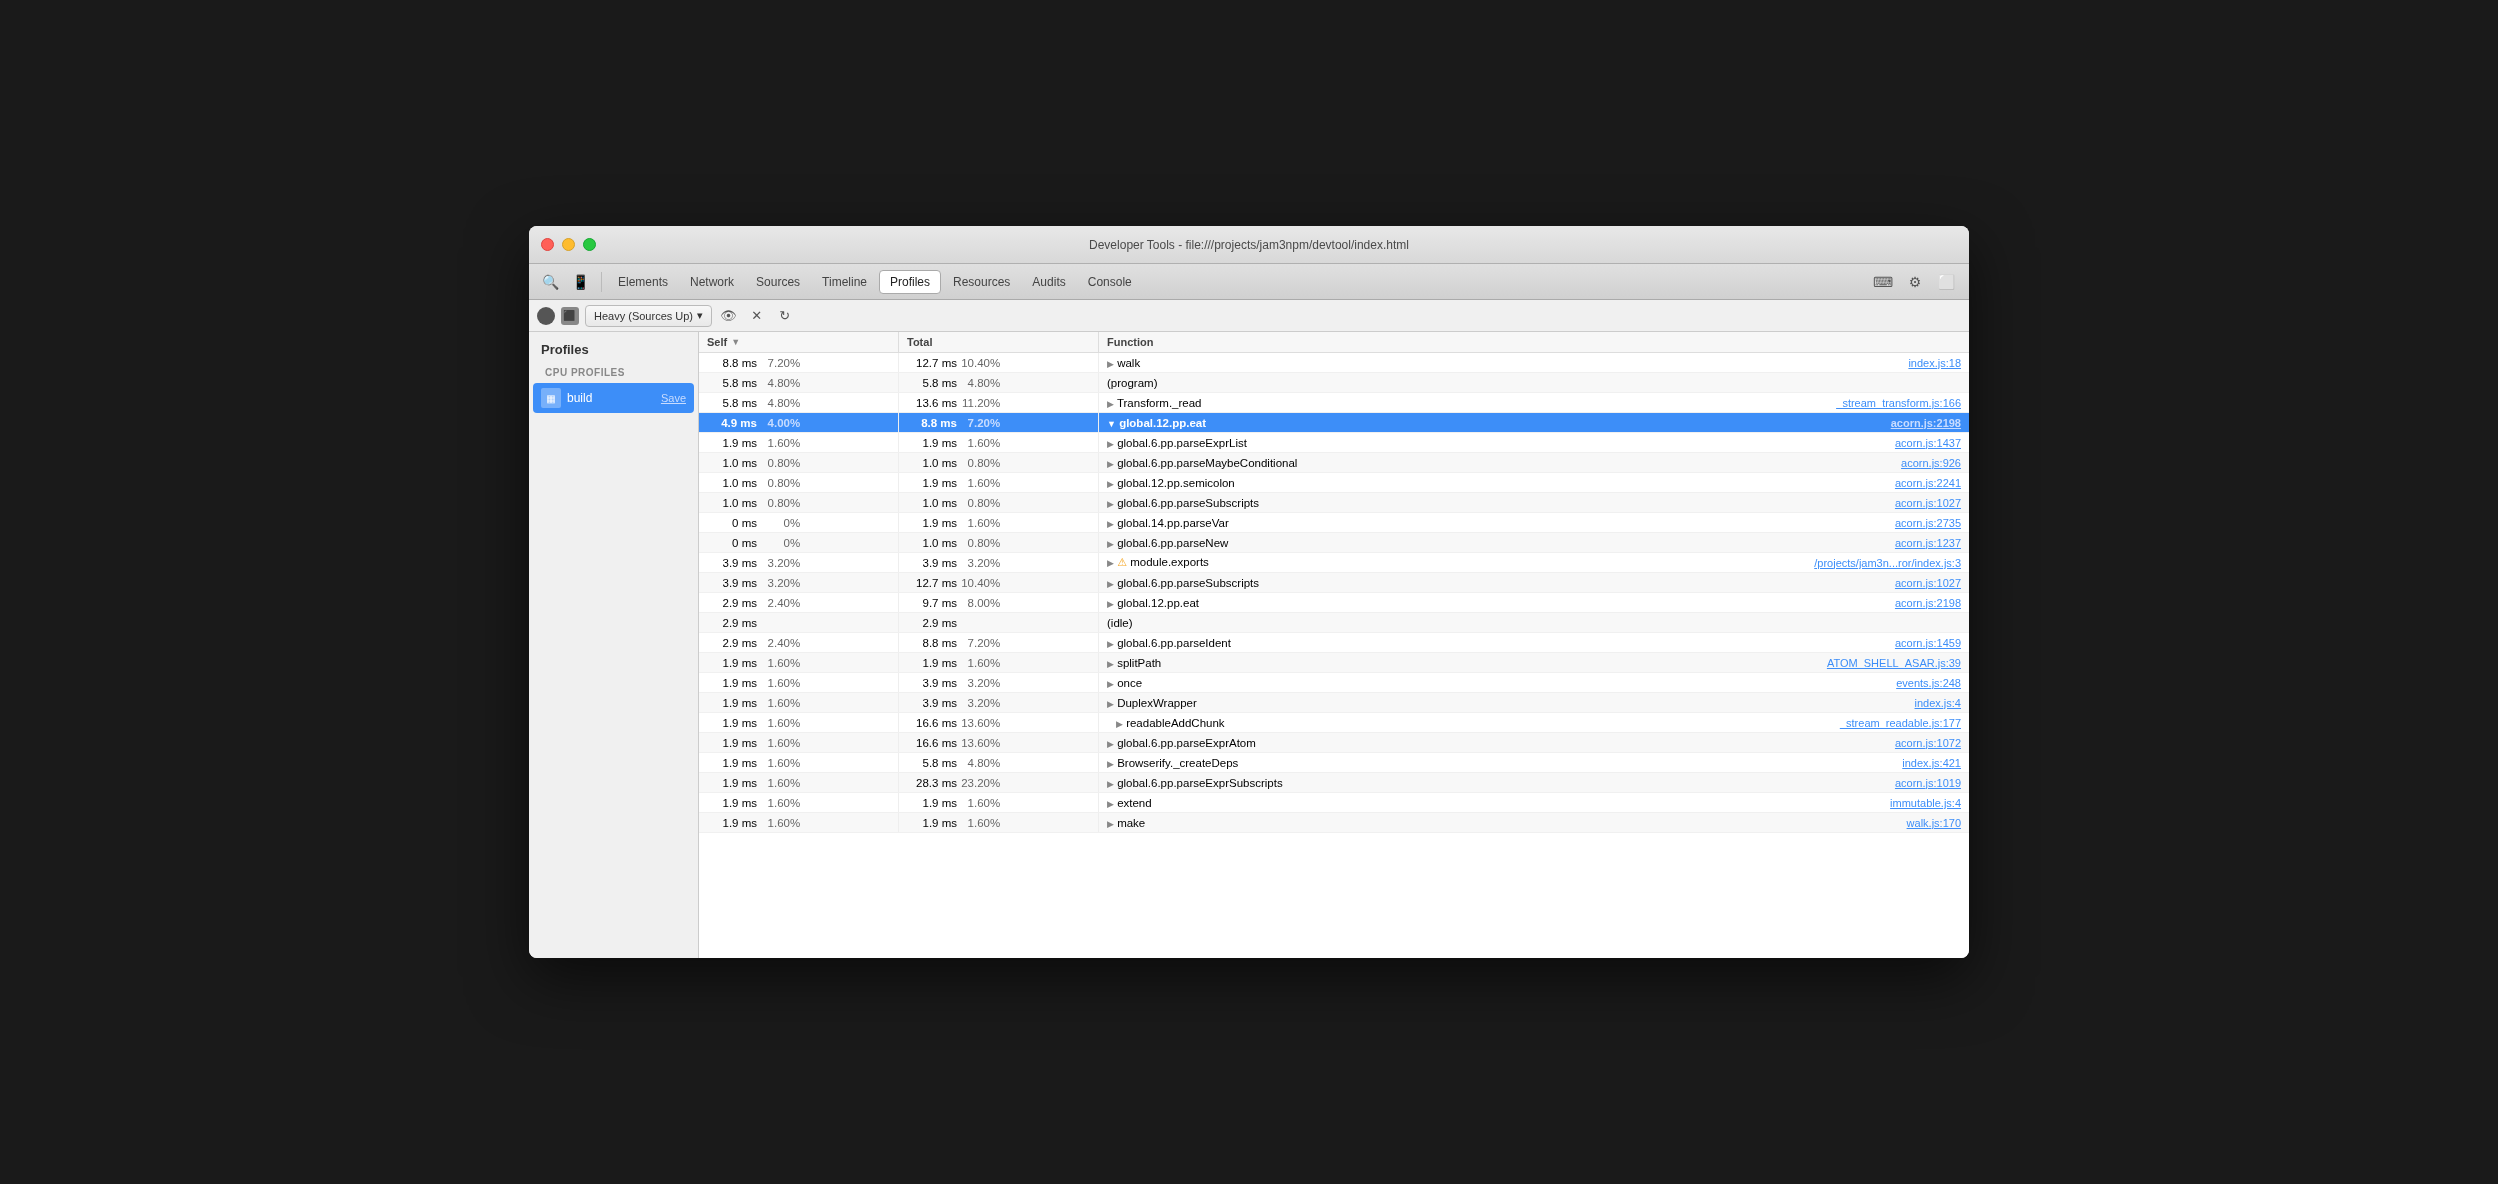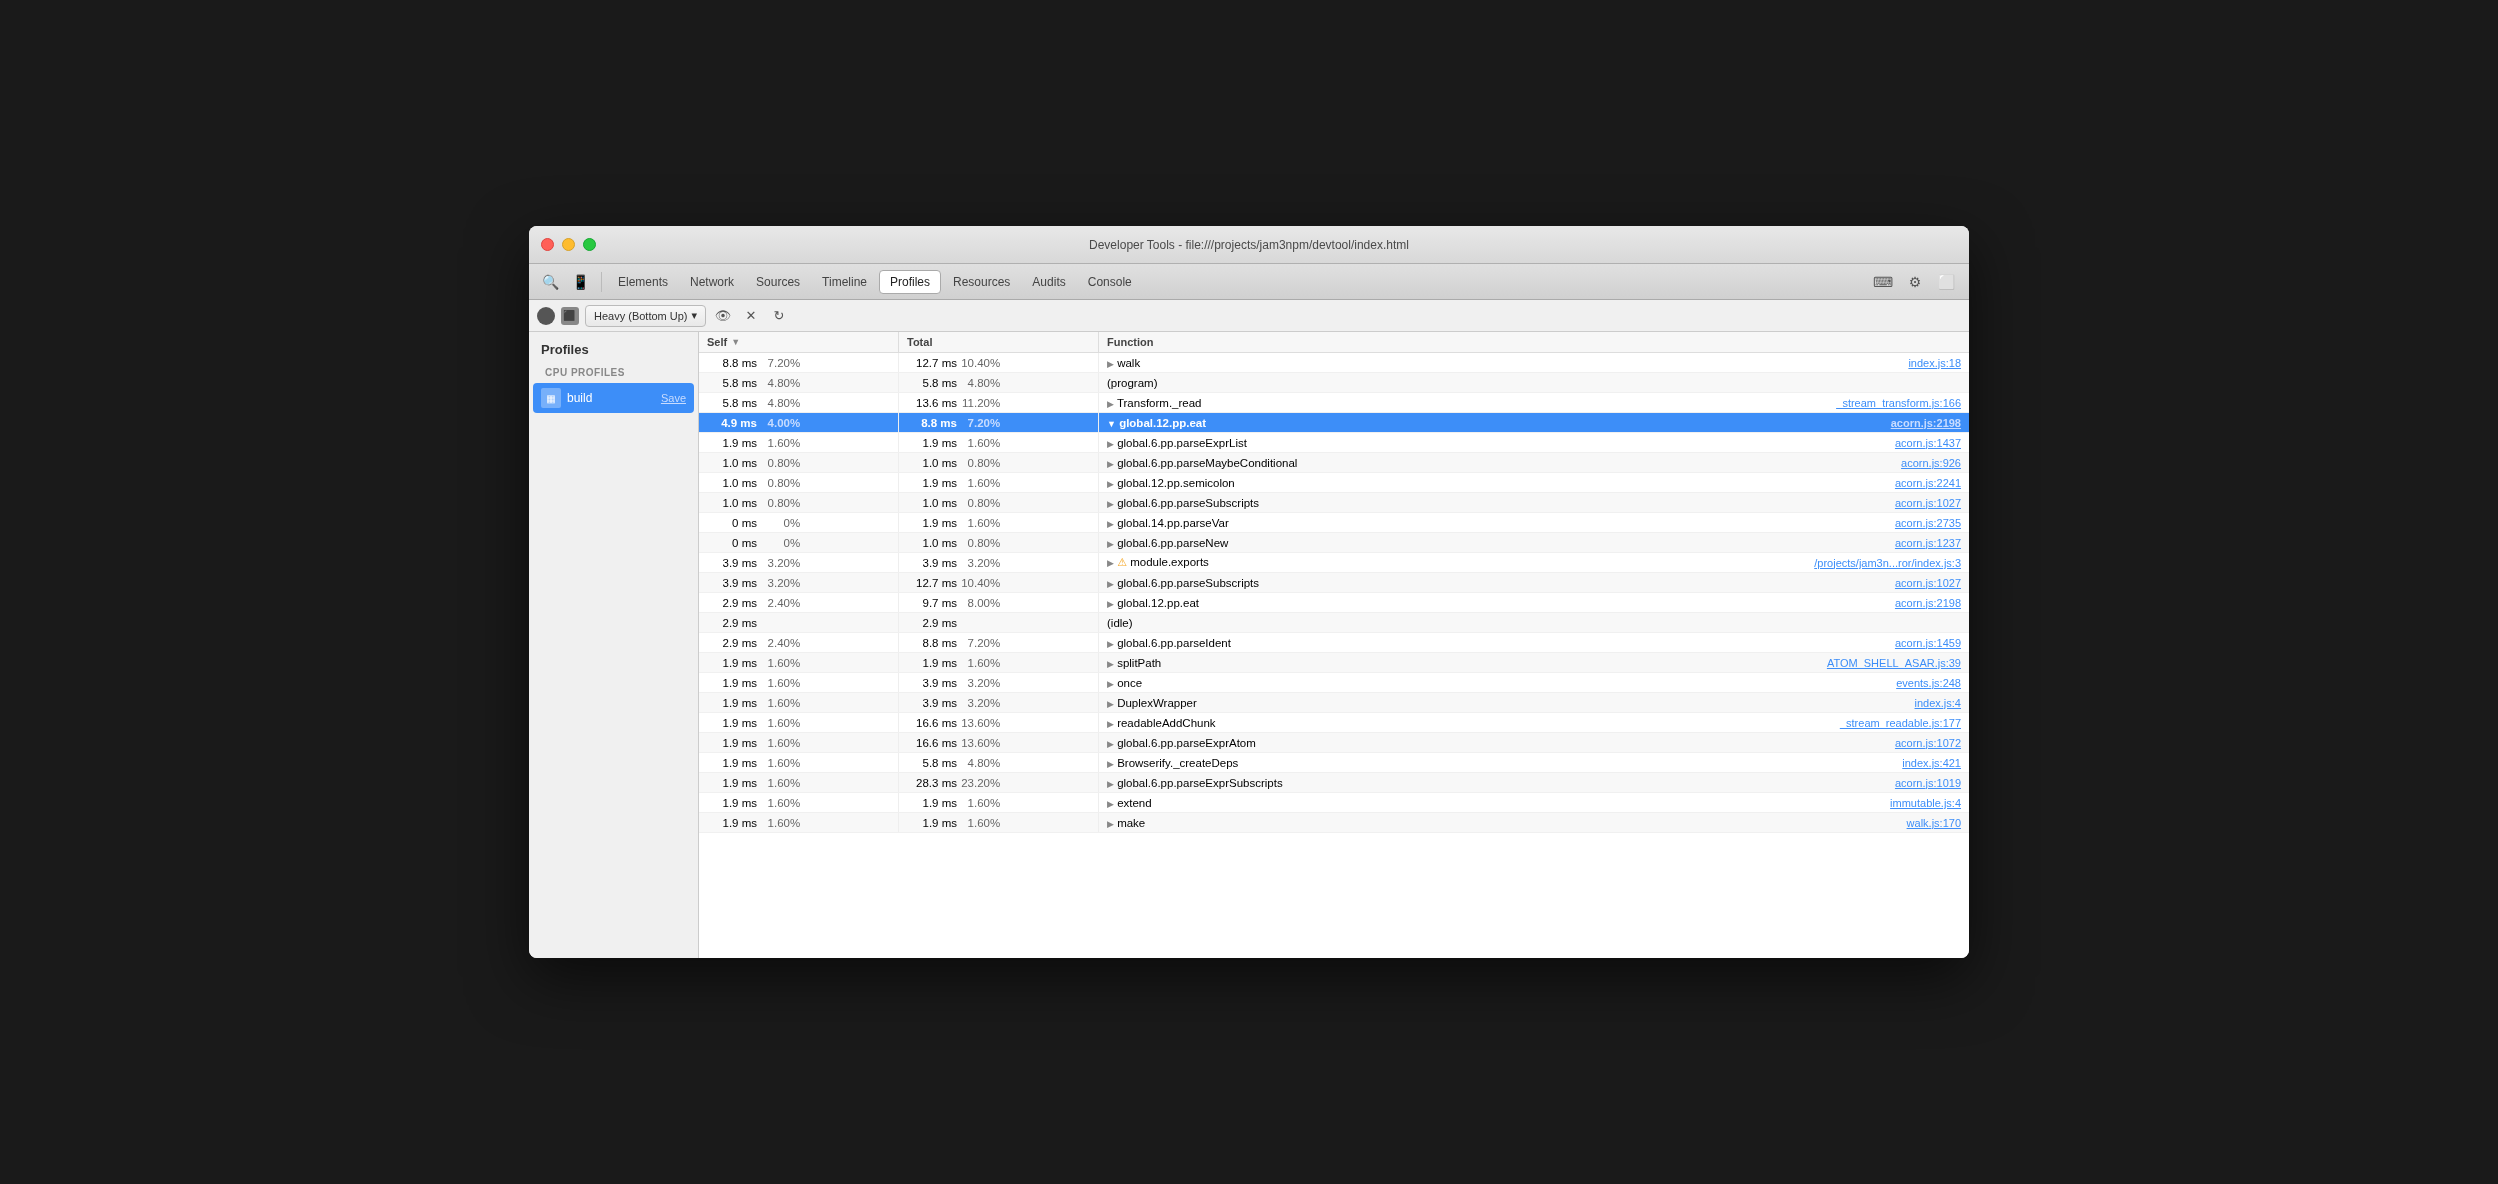--- a/index.html
+++ b/index.html
@@ -329,21 +329,21 @@
       <div class="toolbar-icon">⌨</div>
       <div class="toolbar-icon">⚙</div>
       <div class="toolbar-icon">⬜</div>
     </div>
   </div>
 
   <div class="subtoolbar">
     <div class="record-btn"></div>
     <div class="stop-btn">⬛</div>
     <button class="dropdown-btn">
-      <span>Heavy (Bottom Up)</span>
+      <span>Heavy (Sources Up)</span>
       <span>▾</span>
     </button>
     <div class="subtoolbar-icon">👁</div>
     <div class="subtoolbar-icon">✕</div>
     <div class="subtoolbar-icon">↻</div>
   </div>
 
   <div class="main-content">
 
     <div class="sidebar">
@@ -510,21 +510,21 @@
             <div class="td"><span class="td-val">1.9 ms</span>&nbsp;<span class="td-pct">1.60%</span></div>
             <div class="td"><span class="td-val">3.9 ms</span>&nbsp;<span class="td-pct">3.20%</span></div>
             <div class="td" style="justify-content: space-between;">
               <span><span class="expand-arrow">▶</span> <span>DuplexWrapper</span></span>
               <span class="td-file">index.js:4</span>
             </div>
           </div>
           <div class="table-row">
             <div class="td"><span class="td-val">1.9 ms</span>&nbsp;<span class="td-pct">1.60%</span></div>
             <div class="td"><span class="td-val">16.6 ms</span>&nbsp;<span class="td-pct">13.60%</span></div>
-            <div class="td" style="justify-content: space-between;">
+            <div class="td" style="justify-content: space-between; margin-left: 9px;">
               <span><span class="expand-arrow">▶</span> <span>readableAddChunk</span></span>
               <span class="td-file">_stream_readable.js:177</span>
             </div>
           </div>
           <div class="table-row striped">
             <div class="td"><span class="td-val">1.9 ms</span>&nbsp;<span class="td-pct">1.60%</span></div>
             <div class="td"><span class="td-val">16.6 ms</span>&nbsp;<span class="td-pct">13.60%</span></div>
             <div class="td" style="justify-content: space-between;">
               <span><span class="expand-arrow">▶</span> <span>global.6.pp.parseExprAtom</span></span>
               <span class="td-file">acorn.js:1072</span>

